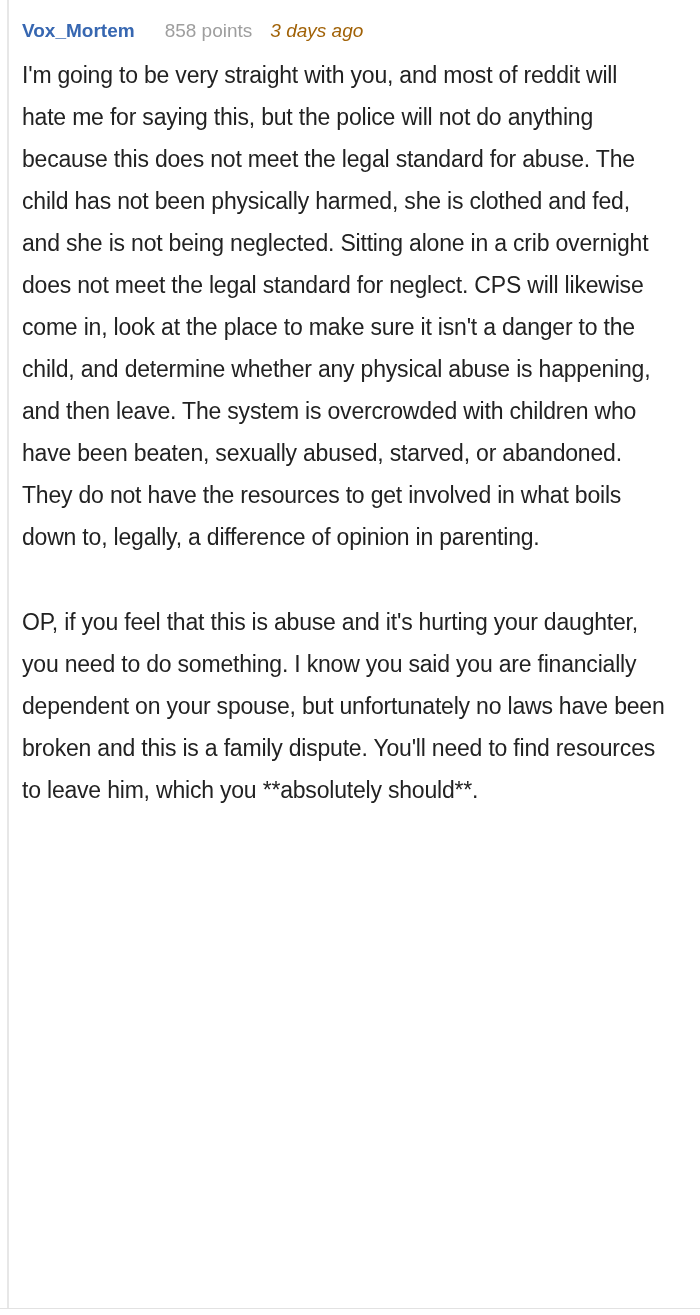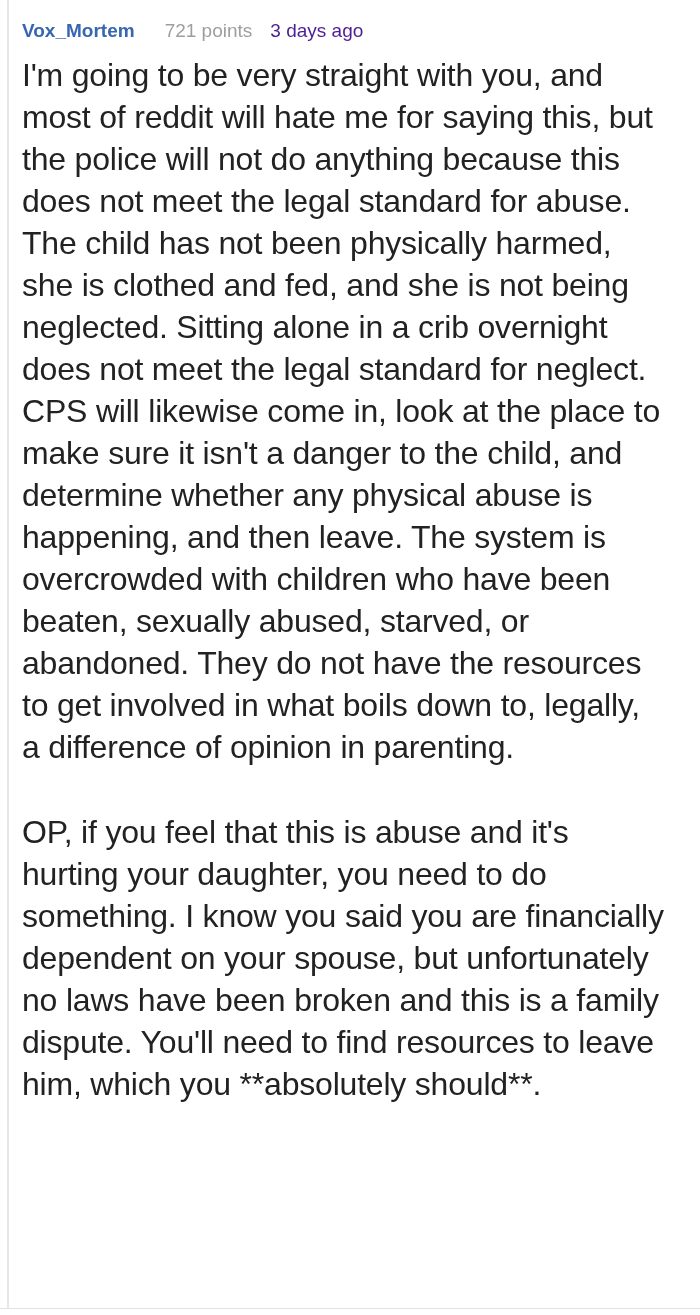--- a/index.html
+++ b/index.html
@@ -47,25 +47,26 @@
     font-weight: bold;
     text-decoration: none;
     margin-right: 30px;
     cursor: pointer;
   }
   .points {
     color: #9e9e9e;
     margin-right: 18px;
   }
   .timestamp {
-    color: #4c1d95;
+    color: #a16207;
+    font-style: italic;
   }
   .comment-body {
     margin-top: 12px;
-    font-size: 32px;
+    font-size: 23px;
     line-height: 42px;
     letter-spacing: -0.2px;
     color: #222222;
     max-width: 644px;
   }
   .comment-body p {
     margin: 0 0 43px 0;
   }
   .comment-body p:last-child {
     margin-bottom: 0;
@@ -73,21 +74,21 @@
 </style>
 </head>
 <body>
 
 <div class="comment">
   <div class="thread-line"></div>
 
   <div class="comment-content">
     <div class="comment-header">
       <a class="username">Vox_Mortem</a>
-      <span class="points">721 points</span>
+      <span class="points">858 points</span>
       <span class="timestamp">3 days ago</span>
     </div>
 
     <div class="comment-body">
       <p>I'm going to be very straight with you, and most of reddit will hate me for saying this, but the police will not do anything because this does not meet the legal standard for abuse. The child has not been physically harmed, she is clothed and fed, and she is not being neglected. Sitting alone in a crib overnight does not meet the legal standard for neglect. CPS will likewise come in, look at the place to make sure it isn't a danger to the child, and determine whether any physical abuse is happening, and then leave. The system is overcrowded with children who have been beaten, sexually abused, starved, or abandoned. They do not have the resources to get involved in what boils down to, legally, a difference of opinion in parenting.</p>
       <p>OP, if you feel that this is abuse and it's hurting your daughter, you need to do something. I know you said you are financially dependent on your spouse, but unfortunately no laws have been broken and this is a family dispute. You'll need to find resources to leave him, which you **absolutely should**.</p>
     </div>
   </div>
 
   <div class="bottom-divider"></div>

